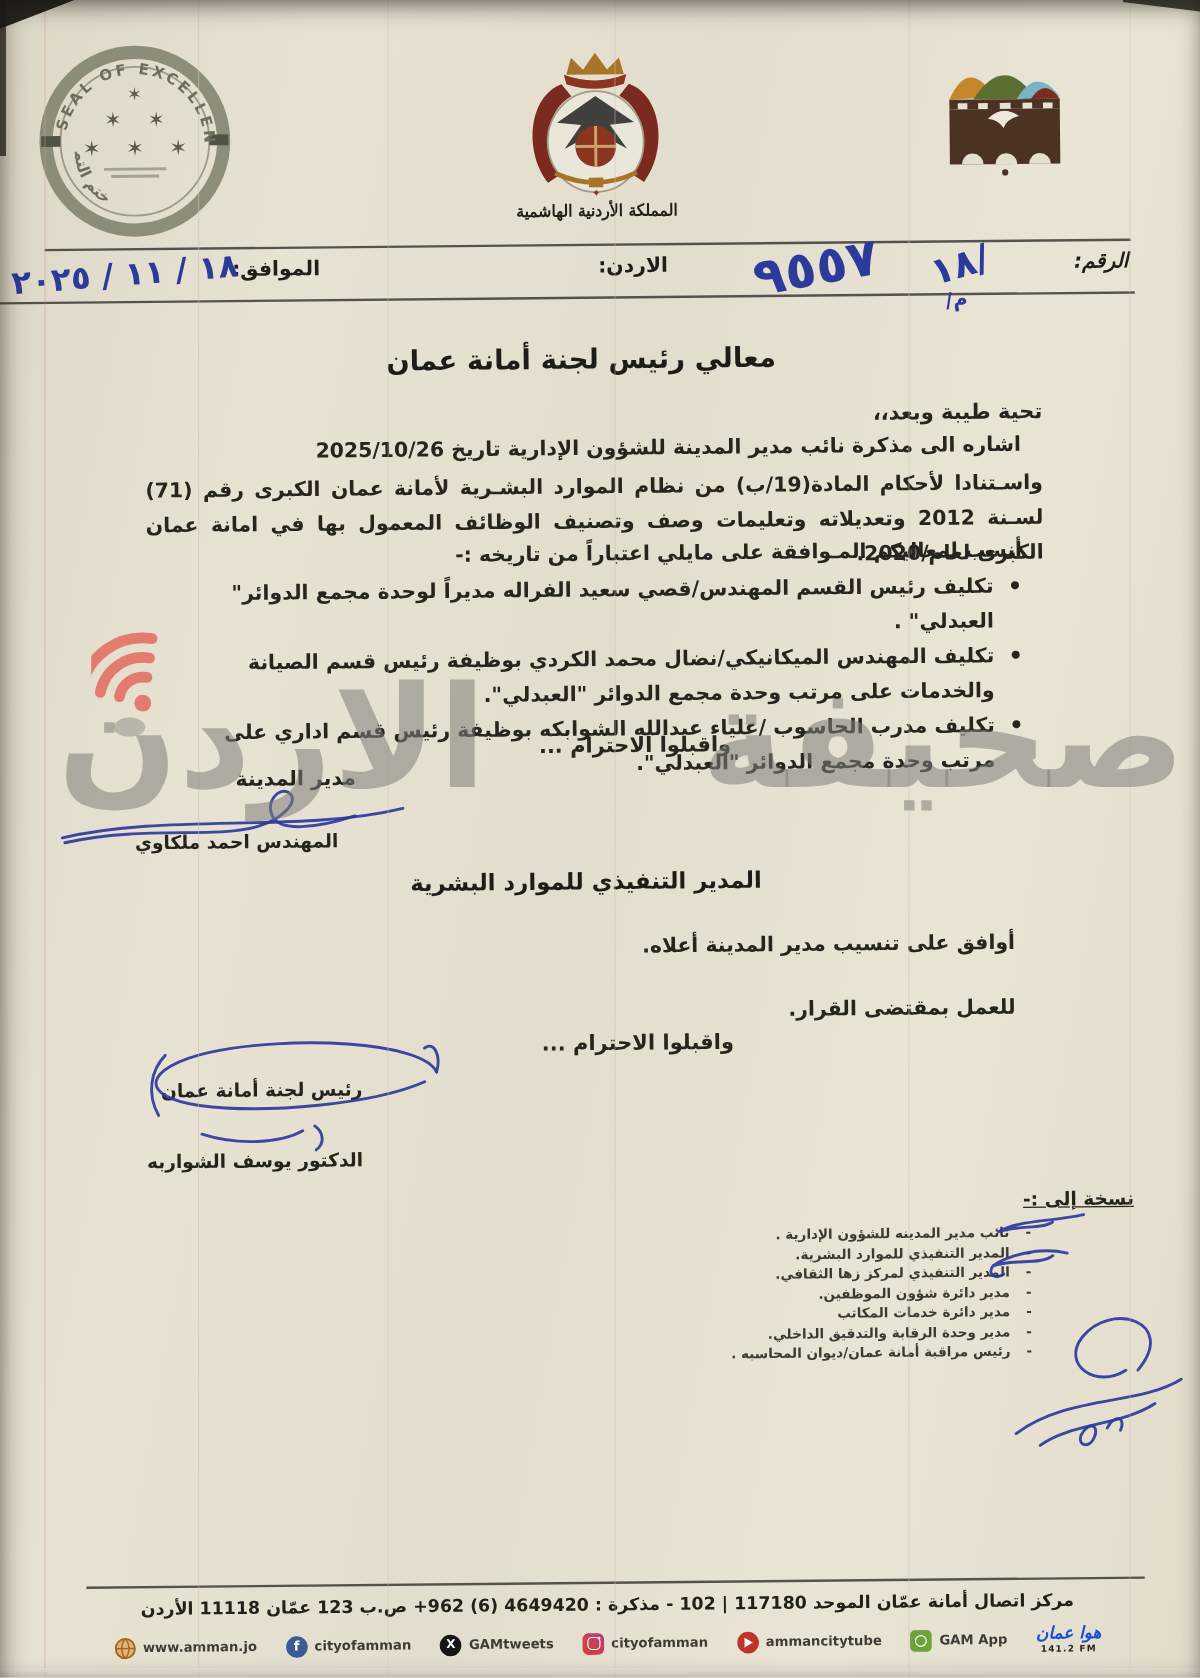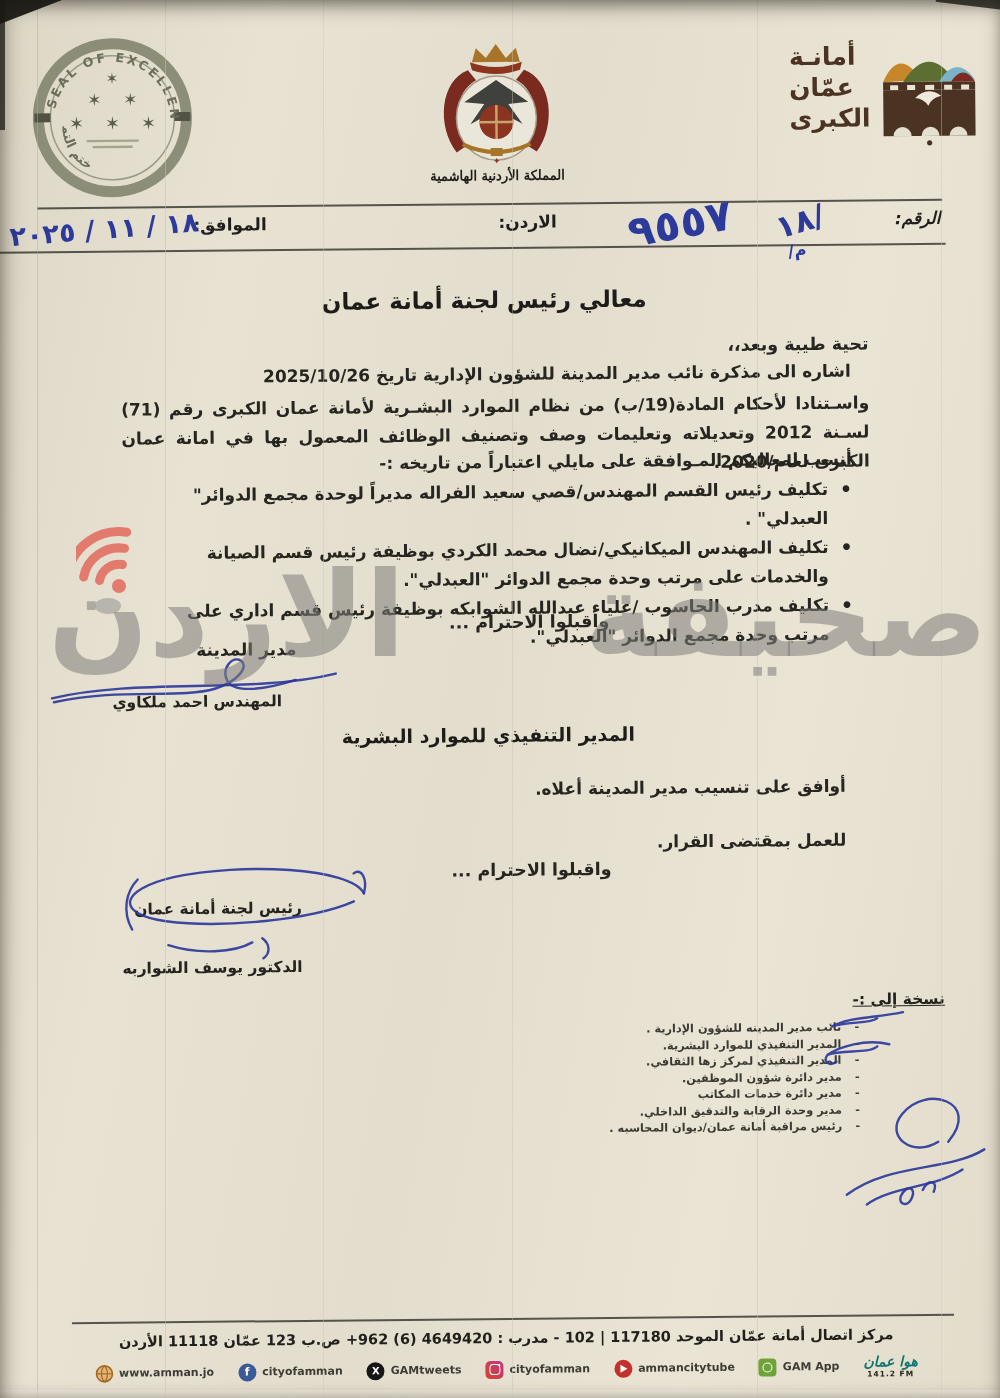--- a/index.html
+++ b/index.html
@@ -52,21 +52,21 @@
   .ic-x{background:#151515;font-size:10px;}
   .ic-ig{background:linear-gradient(45deg,#d6452c,#c13584);border-radius:5px;position:relative;}
   .ic-ig::before{content:"";position:absolute;inset:3.5px;border:1.6px solid #fff;border-radius:4px;}
   .ic-ig::after{content:"";position:absolute;right:3px;top:3px;width:2.5px;height:2.5px;background:#fff;border-radius:50%;}
   .ic-yt{background:#c4302b;position:relative;}
   .ic-yt::before{content:"";position:absolute;left:6.5px;top:5px;border-left:7px solid #fff;
       border-top:4.5px solid transparent;border-bottom:4.5px solid transparent;}
   .ic-gam{background:#6fa33a;border-radius:4px;position:relative;}
   .ic-gam::before{content:"";position:absolute;inset:4px;border:1.8px solid #fff;border-radius:50%;}
   .radio{display:flex;flex-direction:column;align-items:center;line-height:1;}
-  .radio .nm{font-size:14px;font-weight:bold;font-style:italic;color:#0f766e;}
+  .radio .nm{font-size:14px;font-weight:bold;font-style:italic;color:#1d4ed8;}
   .radio .fq{font-size:7.5px;font-weight:bold;color:#26251f;margin-top:2px;letter-spacing:1px;}
   .emblem-caption{font-size:13px;font-weight:bold;color:#211f1a;text-align:center;direction:rtl;
       font-family:"DejaVu Serif",serif;transform:scaleY(1.05);}
   .gam-wrap{display:flex;align-items:flex-start;}
   .bottom-strip{position:absolute;left:0;right:0;bottom:0;height:8px;background:#f1ede1;opacity:.6;z-index:39;}
 </style>
 </head>
 <body>
 
 <div class="crease" style="left:37px;background:#d89a96;opacity:.45;"></div>
@@ -116,25 +116,20 @@
     <path d="M84 40 L52 62 L72 64 L58 84 L84 70 L110 84 L96 64 L116 62 Z" fill="#40403c"></path>
     <circle cx="84" cy="82" r="17" fill="#8b3420"></circle>
     <path d="M67 82 H101 M84 65 V99" stroke="#c9a36a" stroke-width="2.5" fill="none"></path>
     <path d="M50 104 Q84 120 118 104" stroke="#a8742a" stroke-width="4" fill="none"></path>
     <path d="M78 108 h12 v8 h-12 Z" fill="#a8742a"></path>
     <text x="84" y="124" font-size="9" fill="#8b3420" text-anchor="middle">✦</text>
   </svg>
   <div class="abs emblem-caption" style="left:405px;top:168px;width:195px;">المملكة الأردنية الهاشمية</div>
 
   <div class="abs gam-wrap" style="left:795px;top:44px;width:192px;">
-    <div class="rtl" style="font-weight:bold;color:#4a3322;font-size:25px;line-height:31px;text-align:left;width:92px;">
-      <div>أمانـة</div>
-      <div>عمّان</div>
-      <div>الكبرى</div>
-    </div>
     <svg width="96" height="110" viewBox="0 0 96 110">
       <path d="M2 42 Q18 6 40 40 Z" fill="#c8862b"></path>
       <path d="M22 42 Q48 2 74 42 Z" fill="#5d6e33"></path>
       <path d="M58 42 Q75 14 94 40 Z" fill="#7ab3c9"></path>
       <path d="M70 42 Q82 24 94 42 Z" fill="#7a2c20"></path>
       <path d="M2 42 h92 v8 h-6 v-5 h-8 v5 h-9 v-5 h-8 v5 h-10 v-5 h-9 v5 h-10 v-5 h-8 v5 h-9 v-5 h-8 v5 h-7 Z" fill="#4a3322"></path>
       <rect x="2" y="50" width="92" height="46" fill="#4a3322"></rect>
       <path d="M12 96 a9 9 0 0 1 18 0 Z M40 96 a9 9 0 0 1 18 0 Z M68 96 a9 9 0 0 1 18 0 Z" fill="#e5dfd0"></path>
       <path d="M34 58 q12 -12 26 -2 q-10 2 -13 10 q-4 -7 -13 -8 Z" fill="#efe9dc"></path>
       <circle cx="48" cy="103" r="2.6" fill="#4a3322"></circle>
@@ -209,21 +204,21 @@
     <path d="M16 116 C60 84 118 94 154 72"></path>
     <path d="M36 126 C60 108 104 110 132 92"></path>
     <path d="M70 118 c6 -12 16 -9 11 2 c-4 9 -14 7 -11 -2"></path>
     <path d="M92 112 c6 -12 16 -9 11 2"></path>
   </svg>
 
   <div class="hline" style="left:66px;top:1318px;width:882px;height:2.4px;"></div>
   <div class="abs contact" style="left:0;right:0;top:1330px;">
     <span>مركز اتصال أمانة عمّان الموحد</span>
     <bdo dir="ltr">102 | 117180</bdo>
-    <span>- مدرب :</span>
+    <span>- مذكرة :</span>
     <bdo dir="ltr">+962 (6) 4649420</bdo>
     <span>ص.ب 123 عمّان 11118 الأردن</span>
   </div>
 
   <div class="abs social-row" style="left:60px;right:60px;top:1358px;">
     <div class="social-item">
       <svg width="18" height="18" viewBox="0 0 18 18">
         <circle cx="9" cy="9" r="8" fill="#e0b57a" stroke="#a5671f" stroke-width="1.6"></circle>
         <path d="M1 9 H17 M9 1 C5 5 5 13 9 17 C13 13 13 5 9 1" fill="none" stroke="#a5671f" stroke-width="1.2"></path>
       </svg>

